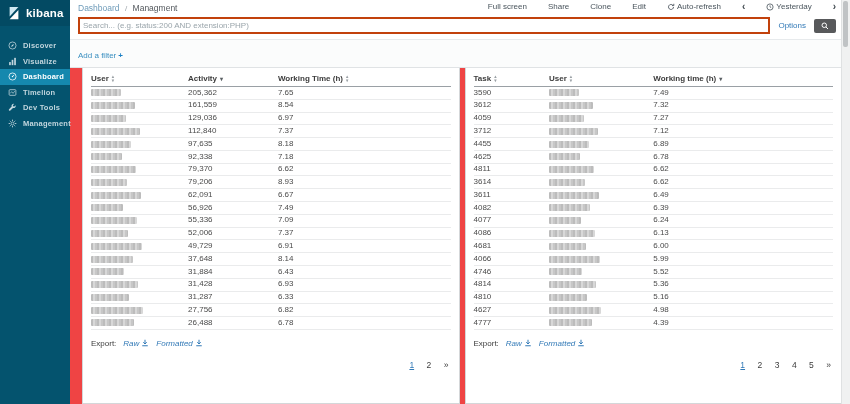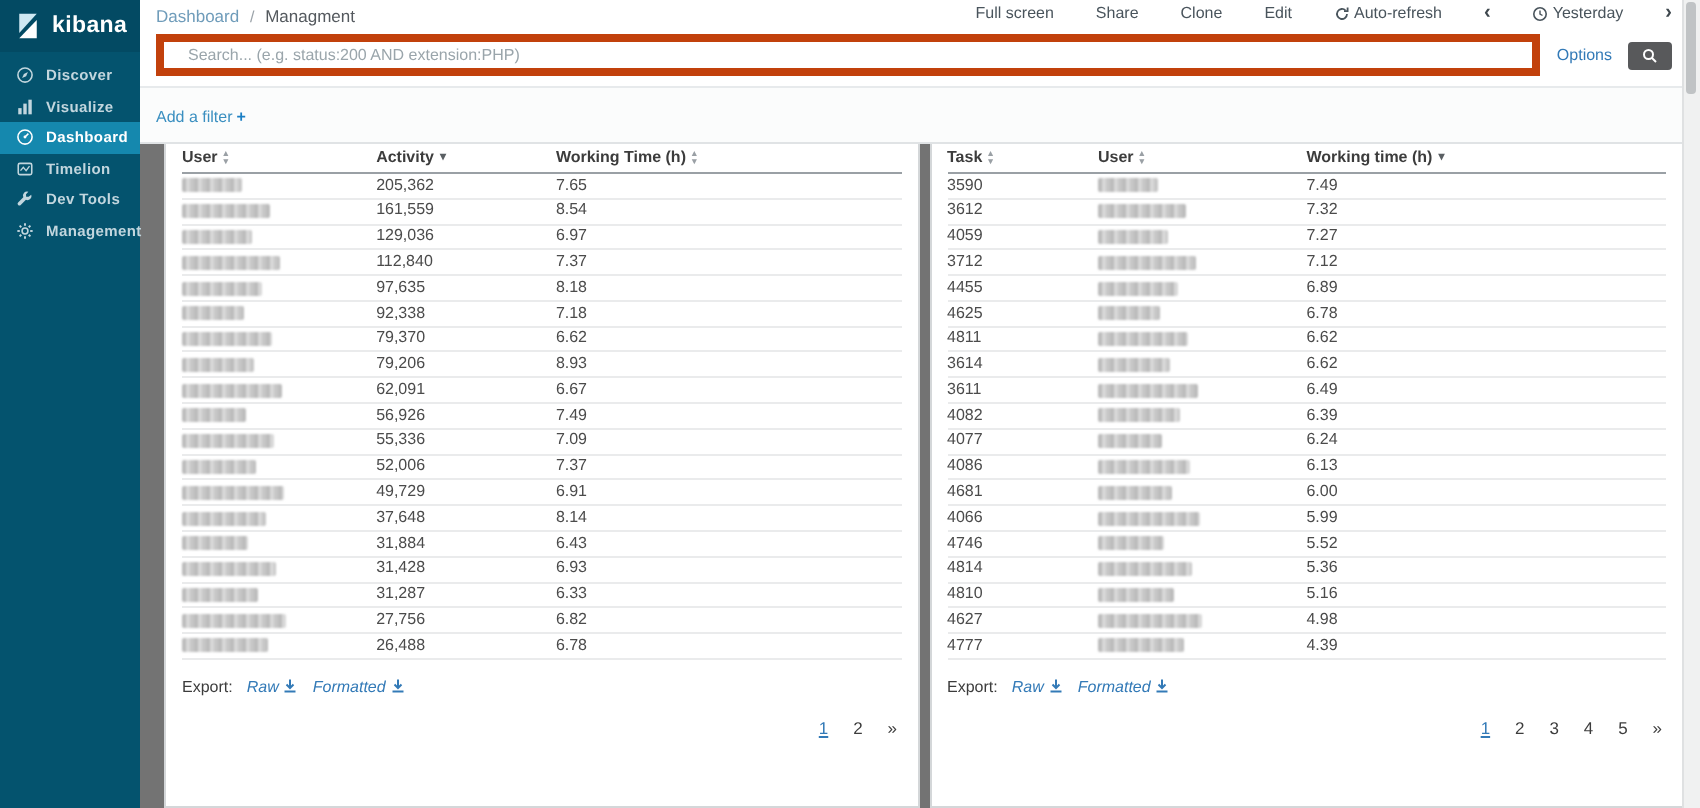--- a/index.html
+++ b/index.html
@@ -1,43 +1,43 @@
 <!DOCTYPE html>
 <html><head>
 <meta charset="utf-8">
 <style>
   html,body{margin:0;padding:0;}
   body{font-family:"Liberation Sans",sans-serif;background:#9a9a9a;}
-  .screen{position:relative;width:850px;height:404px;background:#737373;overflow:hidden;}
+  .screen{position:relative;width:850px;height:404px;background:#ef4444;overflow:hidden;}
 
   
   .sidebar{position:absolute;left:0;top:0;width:70px;height:100%;background:#04536e;z-index:5;}
   .logo{height:26px;display:flex;align-items:center;gap:5px;padding-left:7px;background:#034a63;}
   .logo-text{color:#fff;font-size:11.5px;font-weight:bold;letter-spacing:.2px;}
-  .nav{margin-top:4px;}
+  .nav{margin-top:12px;}
   .nav-item{height:15.5px;display:flex;align-items:center;gap:6px;padding-left:8px;color:#c2d6de;cursor:pointer;}
   .nav-item.active{background:#1588ae;color:#ffffff;}
   .nav-icon{width:9px;height:9px;display:inline-flex;}
   .nav-icon svg{width:9px;height:9px;}
   .nav-label{font-size:7.5px;font-weight:bold;letter-spacing:.2px;}
 
   
   .topbar{position:absolute;left:70px;top:0;right:8px;background:#ffffff;z-index:4;}
   .crumb-row{height:12px;display:flex;align-items:center;padding:2px 8px 0;position:relative;}
   .crumb{font-size:8.5px;}
   .crumb-link{color:#6f9cba;text-decoration:none;cursor:pointer;}
   .crumb-sep{color:#9aa2a8;margin:0 3px;font-size:8px;}
   .crumb-page{color:#54595e;}
   .top-actions{position:absolute;right:6px;top:2px;display:flex;align-items:center;gap:21px;font-size:8px;color:#49545c;}
   .top-actions a{color:#49545c;text-decoration:none;display:inline-flex;align-items:center;gap:2px;cursor:pointer;}
   .tiny-ic{width:8px;height:8px;display:inline-flex;}
   .tiny-ic svg{width:8px;height:8px;}
   .chev{font-size:10px;font-weight:bold;color:#3e474d;line-height:8px;cursor:pointer;}
   .query-row{display:flex;align-items:center;padding:3px 6px 5px 8px;gap:8px;}
-  .search-input{flex:1;height:13px;border:4px solid #c2410c;border-radius:0;font-size:8px;padding:0 12px;color:#555;outline:none;font-family:"Liberation Sans",sans-serif;}
+  .search-input{flex:1;height:13px;border:2px solid #c2410c;border-radius:0;font-size:8px;padding:0 3px;color:#555;outline:none;font-family:"Liberation Sans",sans-serif;}
   .search-input::placeholder{color:#9aa5ab;}
   .options-link{font-size:8px;color:#337ab7;text-decoration:none;cursor:pointer;}
   .search-btn{width:22px;height:14px;background:#58595b;border:none;border-radius:2px;display:flex;align-items:center;justify-content:center;cursor:pointer;}
   .search-btn svg{width:8px;height:8px;}
   .filter-row{border-top:1px solid #e7eaec;background:#fbfcfc;padding:4px 8px 5px;border-bottom:1px solid #e0e3e5;}
   .add-filter{font-size:8px;color:#3a8fc0;text-decoration:none;cursor:pointer;}
   .plus{color:#1b7fc4;font-weight:bold;margin-left:2px;}
 
   
   .grid{position:absolute;left:70px;top:42px;right:8px;bottom:0;display:flex;gap:5px;padding:4px 0 0 12px;box-sizing:border-box;}

